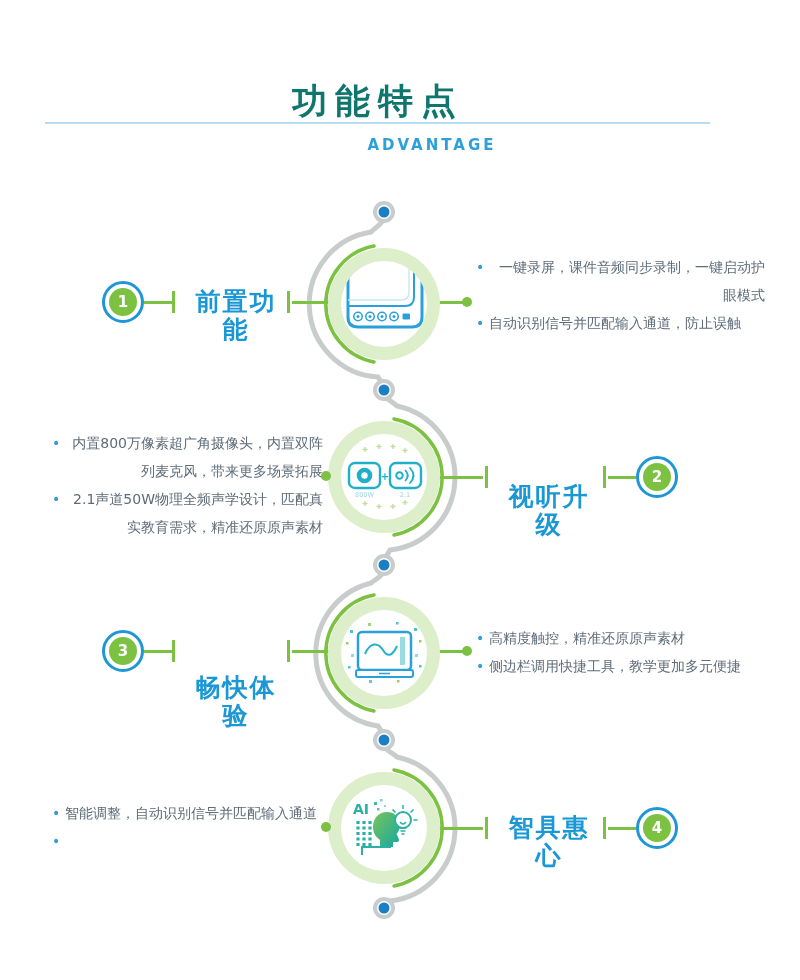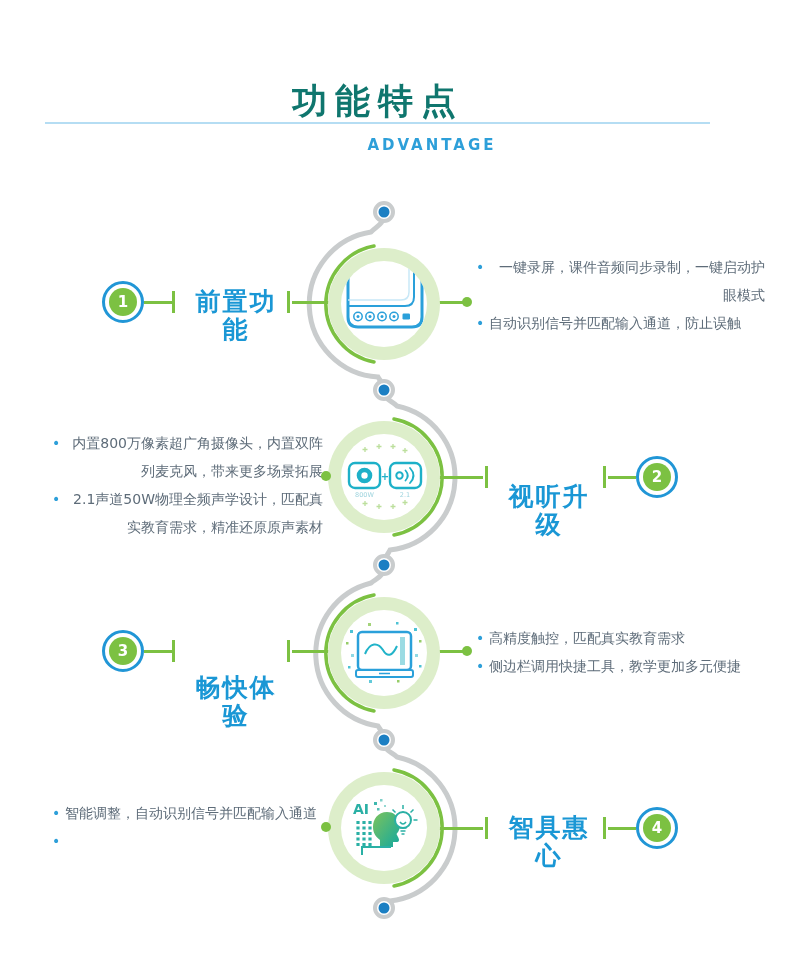--- a/index.html
+++ b/index.html
@@ -180,21 +180,21 @@
         <rect x="15" y="60" width="57" height="7" rx="2" fill="#fff" stroke="#2aa0da" stroke-width="2"></rect>
         <path d="M38 63.5 h11" stroke="#2aa0da" stroke-width="1.3"></path>
       </svg>
     </div>
   </div>
   <div class="hline under" style="left:438px;top:650px;width:26px;"></div>
   <div class="gdot" style="left:462px;top:646px;"></div>
   <div class="tblock w-wide" style="left:476px;top:624px;">
     <div class="bullet">
       <span class="bdot">•</span>
-      <span class="btxt">高精度触控，匹配真实教育需求</span>
+      <span class="btxt">高精度触控，精准还原原声素材</span>
     </div>
     <div class="bullet">
       <span class="bdot">•</span>
       <span class="btxt">侧边栏调用快捷工具，教学更加多元便捷</span>
     </div>
   </div>
 
   <div class="tblock w-narrow" style="left:52px;top:799px;">
     <div class="bullet">
       <span class="bdot">•</span>

